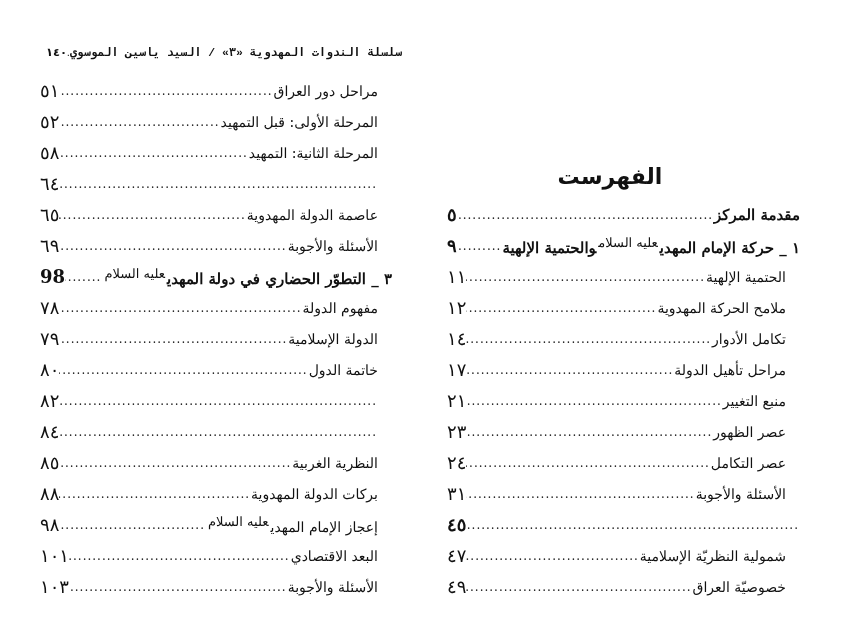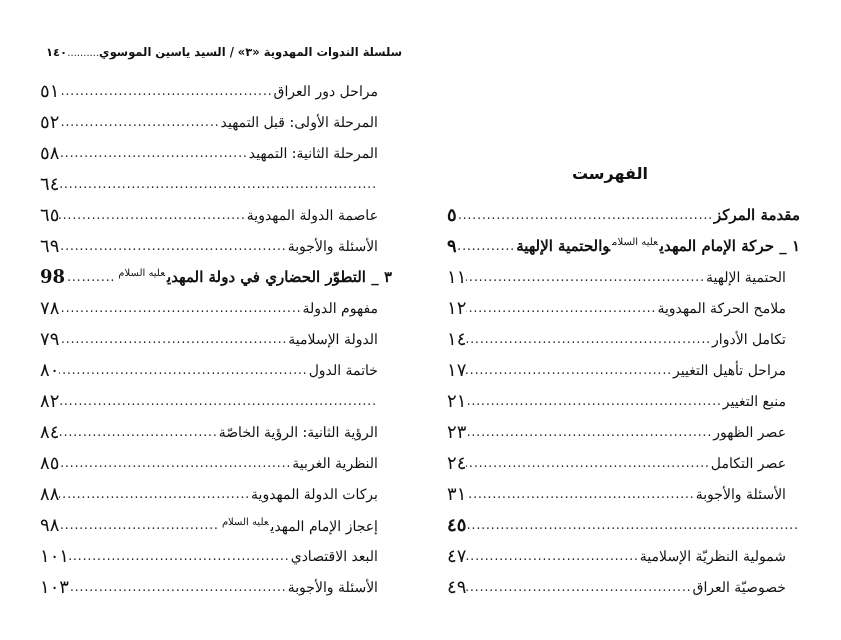--- a/index.html
+++ b/index.html
@@ -30,21 +30,21 @@
     width: 364px;
     height: 20px;
     direction: rtl;
     display: flex;
     align-items: center;
     font-family: "DejaVu Sans", "Liberation Sans", sans-serif;
     font-size: 11.5px;
     font-weight: bold;
     white-space: nowrap;
   }
-  .running-header .hdr-title { flex: 0 0 auto; }
+  .running-header .hdr-title { flex: 0 0 auto; font-family: Liberation Mono, monospace; }
   .running-header .hdr-dots {
     flex: 1 1 auto;
     overflow: hidden;
     font-weight: normal;
     letter-spacing: 0px;
     font-size: 10px;
     color: #222;
   }
   .running-header .hdr-dots::before {
     content: "................................................................................................";
@@ -53,21 +53,21 @@
 
   .toc-title {
     position: absolute;
     top: 164px;
     left: 0;
     width: 380px;
     text-align: center;
     direction: rtl;
     font-family: "DejaVu Sans", "Liberation Sans", sans-serif;
     font-weight: bold;
-    font-size: 16px;
+    font-size: 22px;
     letter-spacing: 0.5px;
   }
 
   .toc-list {
     position: absolute;
     direction: rtl;
     margin: 0;
     padding: 0;
     list-style: none;
   }
@@ -99,21 +99,21 @@
   }
   .toc-row .entry-dots::before {
     content: "..................................................................................................................................";
   }
   .toc-row .entry-page {
     flex: 0 0 auto;
     font-size: 18px;
   }
   .toc-row.chapter .entry-page { font-weight: bold; }
   .honorific {
-    font-size: 10px;
+    font-size: 13px;
     font-weight: normal;
     vertical-align: super;
     margin: 0 2px;
   }
 </style>
 </head>
 <body>
 
 <div class="page" id="left-page">
   <div class="running-header">
@@ -172,21 +172,20 @@
     <li class="toc-row sub">
       <span class="entry-text">خاتمة الدول</span>
       <span class="entry-dots"></span>
       <span class="entry-page">٨٠</span>
     </li>
     <li class="toc-row sub">
       <span class="entry-dots"></span>
       <span class="entry-page">٨٢</span>
     </li>
     <li class="toc-row sub">
-      <span class="entry-text">الرؤية الثانية: الرؤية الخاصّة</span>
       <span class="entry-dots"></span>
       <span class="entry-page">٨٤</span>
     </li>
     <li class="toc-row sub">
       <span class="entry-text">النظرية الغربية</span>
       <span class="entry-dots"></span>
       <span class="entry-page">٨٥</span>
     </li>
     <li class="toc-row sub">
       <span class="entry-text">بركات الدولة المهدوية</span>
@@ -238,21 +237,21 @@
       <span class="entry-text">ملامح الحركة المهدوية</span>
       <span class="entry-dots"></span>
       <span class="entry-page">١٢</span>
     </li>
     <li class="toc-row sub">
       <span class="entry-text">تكامل الأدوار</span>
       <span class="entry-dots"></span>
       <span class="entry-page">١٤</span>
     </li>
     <li class="toc-row sub">
-      <span class="entry-text">مراحل تأهيل التغيير</span>
+      <span class="entry-text">مراحل تأهيل الدولة</span>
       <span class="entry-dots"></span>
       <span class="entry-page">١٧</span>
     </li>
     <li class="toc-row sub">
       <span class="entry-text">منبع التغيير</span>
       <span class="entry-dots"></span>
       <span class="entry-page">٢١</span>
     </li>
     <li class="toc-row sub">
       <span class="entry-text">عصر الظهور</span>

